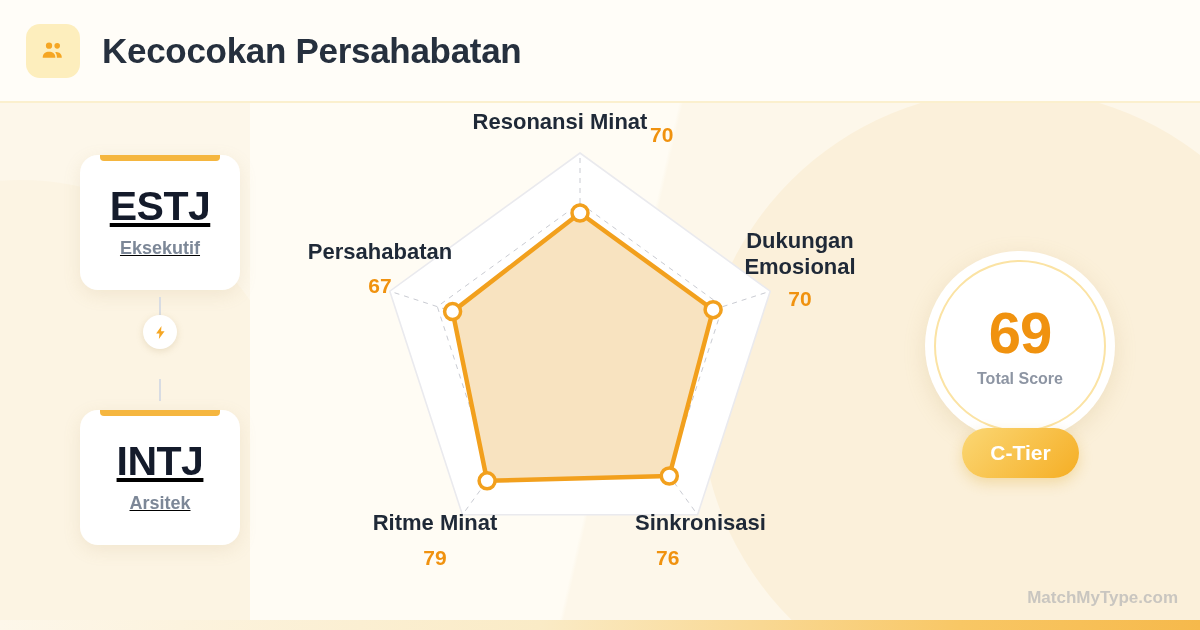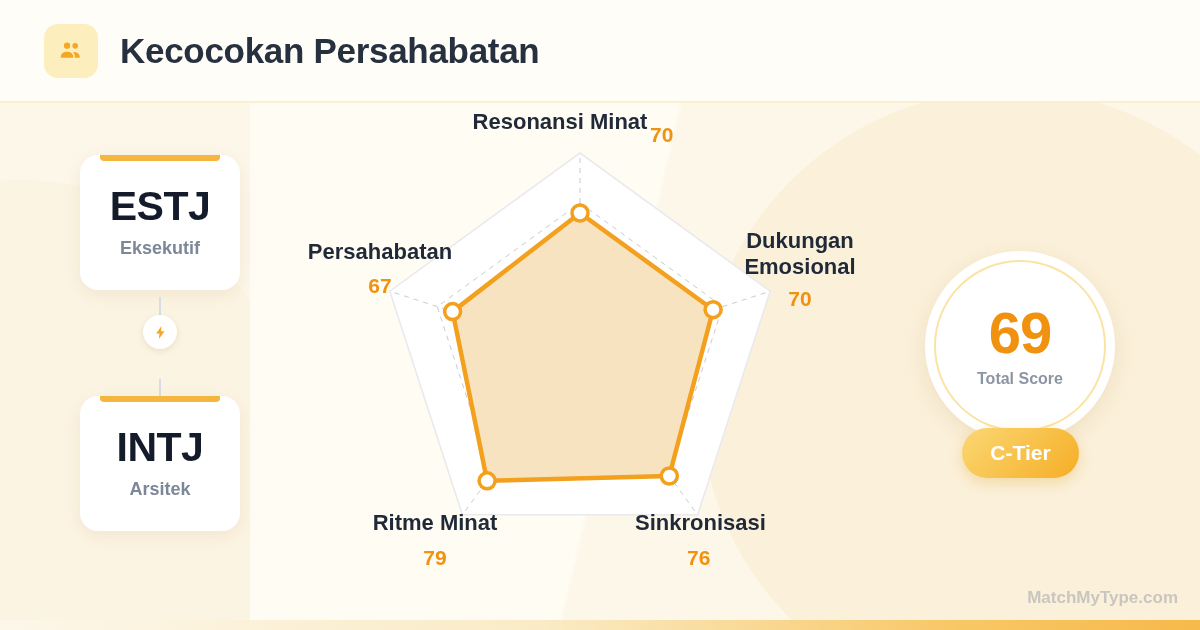--- a/index.html
+++ b/index.html
@@ -26,21 +26,21 @@
     position:absolute; left:250px; top:102px;
     width:900px; height:528px;
     background:linear-gradient(103deg,#FFFCF4 0%,#FFFCF4 42%,rgba(255,252,244,0) 42.4%);
   }
 
   
   .header {
     position:absolute; left:0; top:0; width:1200px; height:103px;
     background:#FFFDF8;
     border-bottom:2px solid #FBF0CE;
-    display:flex; align-items:center; padding-left:44px;
+    display:flex; align-items:center; padding-left:26px;
     z-index:5;
   }
   .header-icon {
     width:54px; height:54px; border-radius:14px;
     background:#FDEEBD;
     display:flex; align-items:center; justify-content:center;
     margin-right:22px;
   }
   .header-title {
     font-size:35px; font-weight:bold; color:#26303E;
@@ -50,30 +50,31 @@
   
   .stage { position:absolute; left:0; top:103px; width:1200px; height:527px; z-index:3; }
 
   
   .type-card {
     position:absolute; width:160px; height:135px;
     background:#FFFFFF; border-radius:18px;
     box-shadow:0 5px 18px rgba(180,150,90,.14);
     display:flex; flex-direction:column; align-items:center; justify-content:center;
     overflow:hidden;
+    text-decoration:underline;
   }
   .type-card::before {
     content:""; position:absolute; top:0; left:20px; right:20px;
     height:6px; background:#F5B63F; border-radius:0 0 4px 4px;
   }
   .type-code { font-size:41px; font-weight:bold; color:#141B2B; letter-spacing:-0.5px; line-height:1; }
   .type-name { font-size:18px; font-weight:bold; color:#7C8797; margin-top:11px; }
 
   #card-a { left:80px; top:52px; }
-  #card-b { left:80px; top:293px; }
+  #card-b { left:80px; top:307px; }
 
   .connector { position:absolute; left:143px; top:194px; width:34px; height:104px; }
   .conn-line { position:absolute; left:16px; width:2px; background:#D8DCE3; }
   .conn-line.top { top:0; height:22px; }
   .conn-line.bot { bottom:0; height:22px; }
   .conn-dot {
     position:absolute; left:0; top:18px; width:34px; height:34px;
     border-radius:50%; background:#fff;
     box-shadow:0 2px 7px rgba(170,140,80,.22);
     display:flex; align-items:center; justify-content:center;
@@ -198,21 +199,21 @@
       <span class="axis-value">70</span>
     </div>
 
     <div class="axis-label lbl-1">
       <div>Dukungan Emosional</div>
       <div class="axis-value" style="margin-top:8px">70</div>
     </div>
 
     <div class="axis-label lbl-2">
       <div>Sinkronisasi</div>
-      <div class="axis-value" style="margin-top:10px;margin-left:52px">76</div>
+      <div class="axis-value" style="margin-top:10px;margin-left:21px">76</div>
     </div>
 
     <div class="axis-label lbl-3">
       <div>Ritme Minat</div>
       <div class="axis-value" style="margin-top:10px">79</div>
     </div>
 
     <div class="axis-label lbl-4">
       <div>Persahabatan</div>
       <div class="axis-value" style="margin-top:9px">67</div>

